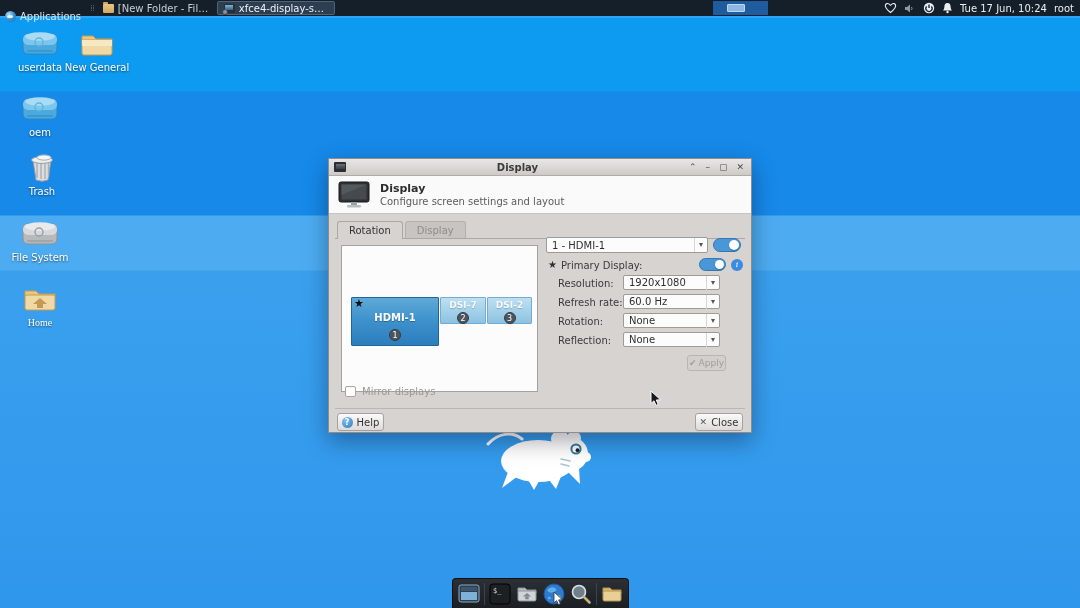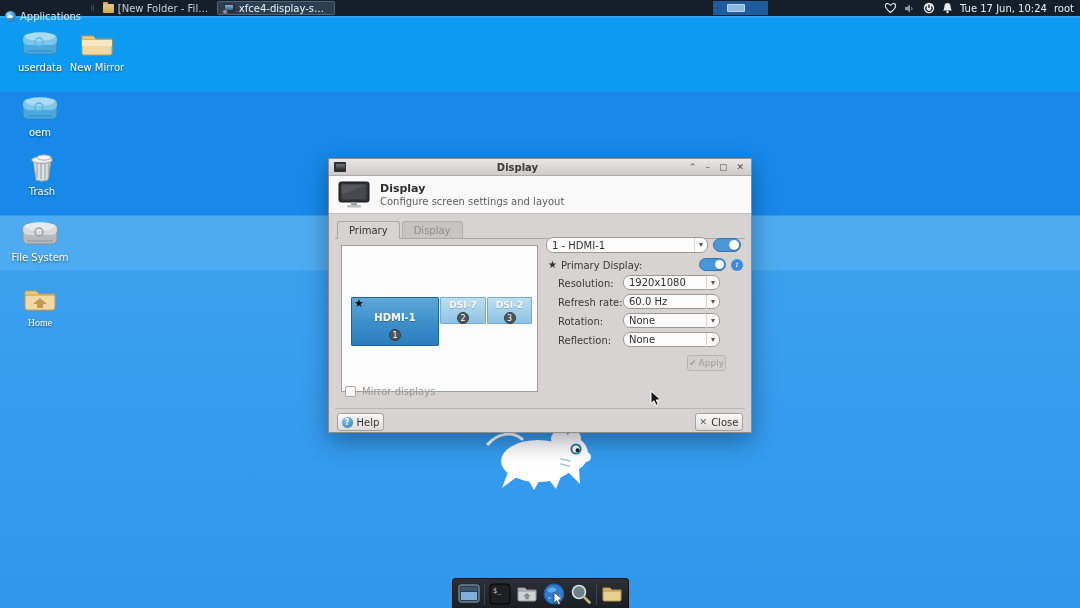--- a/index.html
+++ b/index.html
@@ -75,21 +75,21 @@
   .mon-dsi .mon-name { font-size:9px; margin-top:2px; color:#f4fafd; text-shadow:0 1px 1px rgba(0,0,0,.2); }
   .mon-badge { position:absolute; left:50%; transform:translateX(-50%); width:12px; height:12px; border-radius:50%;
                background:#4d565e; border:1px solid #353c42; color:#fff; font-size:8px; line-height:12px; text-align:center; }
   .mon-hdmi .mon-badge { bottom:4px; } .mon-dsi .mon-badge { bottom:-1px; }
   .mon-star { position:absolute; left:2px; top:-1px; font-size:11px; color:#111; }
 
   .mirror { position:absolute; left:16px; top:227px; display:flex; align-items:center; gap:6px; }
   .mirror-box { width:11px; height:11px; background:#fdfdfd; border:1px solid #a9a6a2; border-radius:2px; }
   .mirror-label { font-size:10px; color:#9b9895; }
 
-  .select { position:absolute; height:16px; background:#fcfcfc; border:1px solid #9e9a96; border-radius:7px;
+  .select { position:absolute; height:16px; background:#fcfcfc; border:1px solid #9e9a96; border-radius:2px;
             font-size:10px; color:#2e2e2e; display:flex; align-items:center; padding-left:5px; }
   .select .arrow { margin-left:auto; padding:0 4px; border-left:1px solid #d8d5d2; color:#555; font-size:8px; line-height:14px; }
   .sel-output { left:217px; top:78px; width:162px; }
   .sel-res { left:294px; top:116px; width:97px; height:15px; }
   .sel-ref { left:294px; top:135px; width:97px; height:15px; }
   .sel-rot { left:294px; top:154px; width:97px; height:15px; }
   .sel-refl { left:294px; top:173px; width:97px; height:15px; }
 
   .toggle { position:absolute; width:28px; height:14px; border-radius:8px; background:#4a97d8; border:1px solid #3577b4; }
   .toggle .knob { position:absolute; right:1px; top:1px; width:10px; height:10px; border-radius:50%; background:#fdfdfd; box-shadow:0 1px 1px rgba(0,0,0,.25); }
@@ -184,21 +184,21 @@
   </svg>
   <div class="desk-label">userdata</div>
 </div>
 
 <div class="desk-icon" style="left:61px; top:27px;">
   <svg width="42" height="33" viewBox="0 0 42 33">
     <path d="M6 9 h11 l3 3 h16 v4 H6 Z" fill="#e8c87e" stroke="#c89b4e"></path>
     <rect x="6" y="13" width="30" height="15" rx="2" fill="#f0d9a5" stroke="#c89b4e"></rect>
     <rect x="6" y="13" width="30" height="6" fill="#f7e7c2"></rect>
   </svg>
-  <div class="desk-label">New Mirror</div>
+  <div class="desk-label">New General</div>
 </div>
 
 <div class="desk-icon" style="left:4px; top:92px;">
   <svg width="42" height="33" viewBox="0 0 42 33">
     <rect x="4" y="7" width="34" height="20" rx="5" fill="#4aa9de" stroke="#2f88c0"></rect>
     <rect x="4" y="7" width="34" height="11" rx="5" fill="#7cc6ec"></rect>
     <ellipse cx="21" cy="9.5" rx="15" ry="4.2" fill="#a9dcf4"></ellipse>
     <circle cx="20" cy="15" r="4" fill="none" stroke="#5fb5e2" stroke-width="1.5"></circle>
     <rect x="8" y="23" width="26" height="2" rx="1" fill="#2f88c0" opacity=".5"></rect>
   </svg>
@@ -272,21 +272,21 @@
       <rect x="13" y="21" width="6" height="3" fill="#9aa0a6"></rect>
       <rect x="9" y="24" width="14" height="2.4" rx="1" fill="#b8bdc2"></rect>
     </svg>
     <div>
       <div class="hdr-title">Display</div>
       <div class="hdr-sub">Configure screen settings and layout</div>
     </div>
   </div>
 
   <div class="tabs">
-    <div class="tab active">Primary</div>
+    <div class="tab active">Rotation</div>
     <div class="tab inactive">Display</div>
   </div>
   <div class="tab-line"></div>
 
   <div class="canvas">
     <div class="mon mon-hdmi">
       <span class="mon-star">★</span>
       <div class="mon-name">HDMI-1</div>
       <div class="mon-badge">1</div>
     </div>

